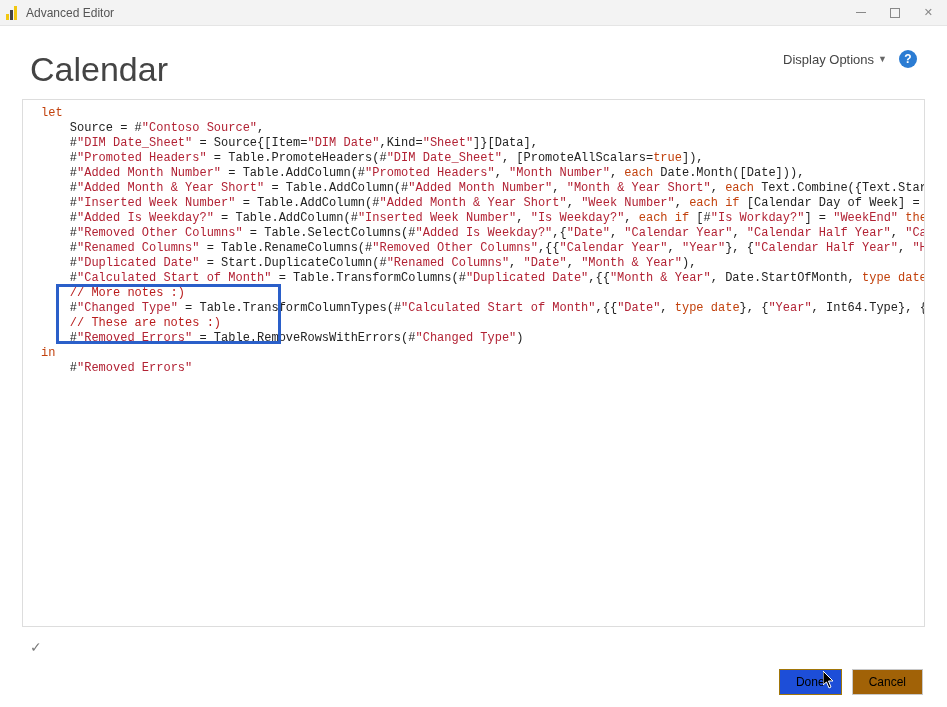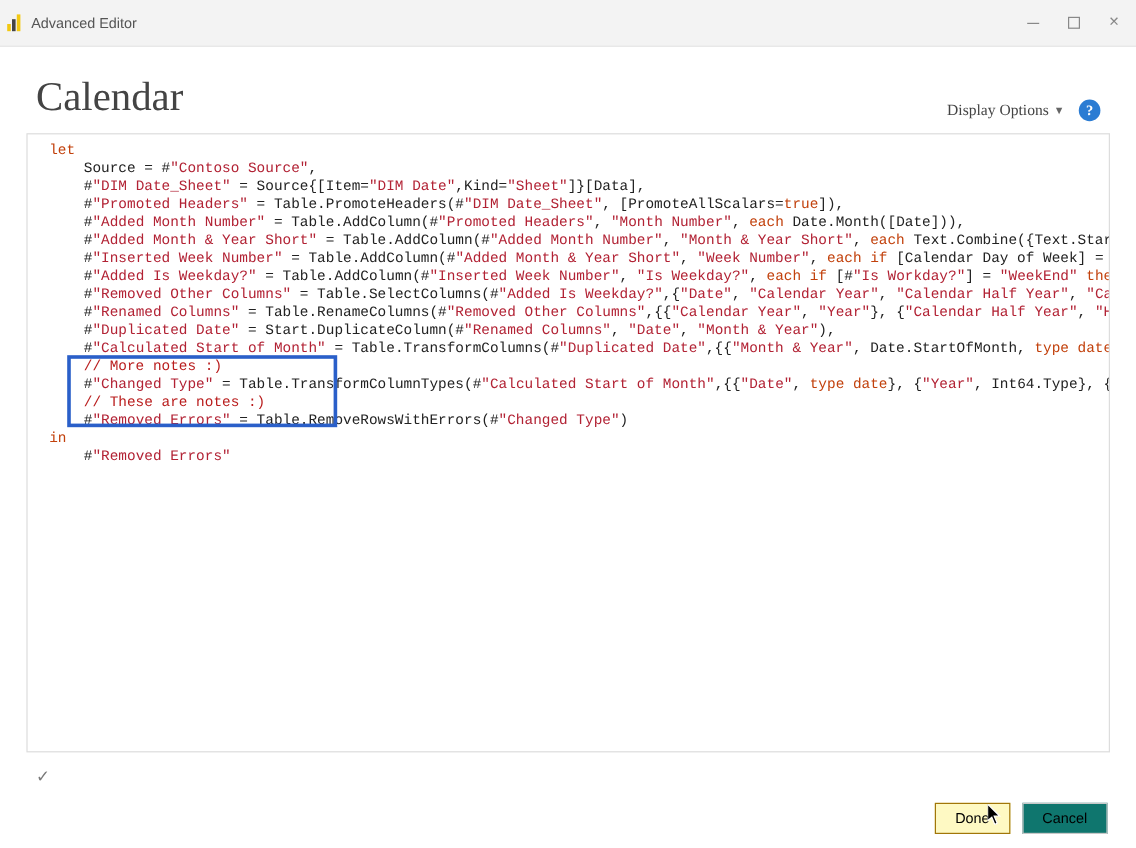--- a/index.html
+++ b/index.html
@@ -6,21 +6,21 @@
   body {
     font-family: "Segoe UI", Arial, sans-serif;
     background: #fff;
     width: 947px;
     height: 707px;
     overflow: hidden;
     display: flex;
     flex-direction: column;
   }
   .titlebar {
-    height: 39px;
+    height: 26px;
     background: #f3f3f3;
     border-bottom: 1px solid #e5e5e5;
     display: flex;
     align-items: center;
     padding: 0 4px;
     font-size: 12px;
     color: #555;
     flex-shrink: 0;
   }
   .titlebar .app-icon {
@@ -37,24 +37,23 @@
     color: #888;
     padding-right: 10px;
   }
   .titlebar .win-controls > * { font-size: 11px; line-height: 1; }
   .win-min { width: 10px; border-top: 1px solid #888; }
   .win-max { width: 10px; height: 10px; border: 1px solid #888; }
   .win-close { font-size: 14px; }
 
   .header-row {
     display: flex;
-    align-items: flex-end;
+    align-items: flex-start;
     padding: 24px 30px 10px 30px;
     flex-shrink: 0;
-    font-family: Liberation Serif, serif;
   }
   .query-name {
     font-size: 34px;
     font-weight: 300;
     color: #444;
   }
   .right-controls {
     margin-left: auto;
     display: flex;
     align-items: center;
@@ -123,26 +122,26 @@
     justify-content: flex-end;
     gap: 10px;
     padding: 8px 24px 12px 24px;
     flex-shrink: 0;
     position: relative;
   }
   .btn {
     font-size: 12px;
     padding: 5px 16px;
     border: 1px solid #c8c8c8;
-    background: #0f766e;
+    background: #a16207;
     cursor: pointer;
     font-family: inherit;
   }
   .btn-primary {
-    background: #fef9c3;
+    background: #1d4ed8;
     border-color: #a17609;
     color: #000;
   }
   .cursor {
     position: absolute;
     pointer-events: none;
     font-size: 16px;
     color: #000;
   }
 </style>

